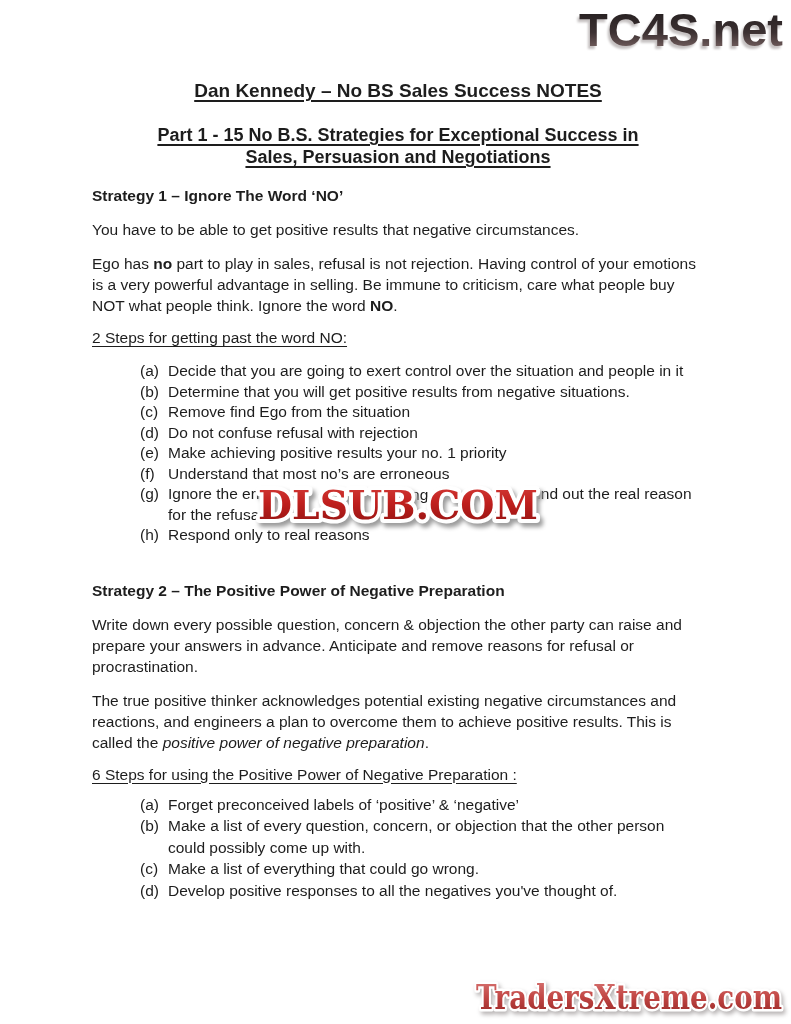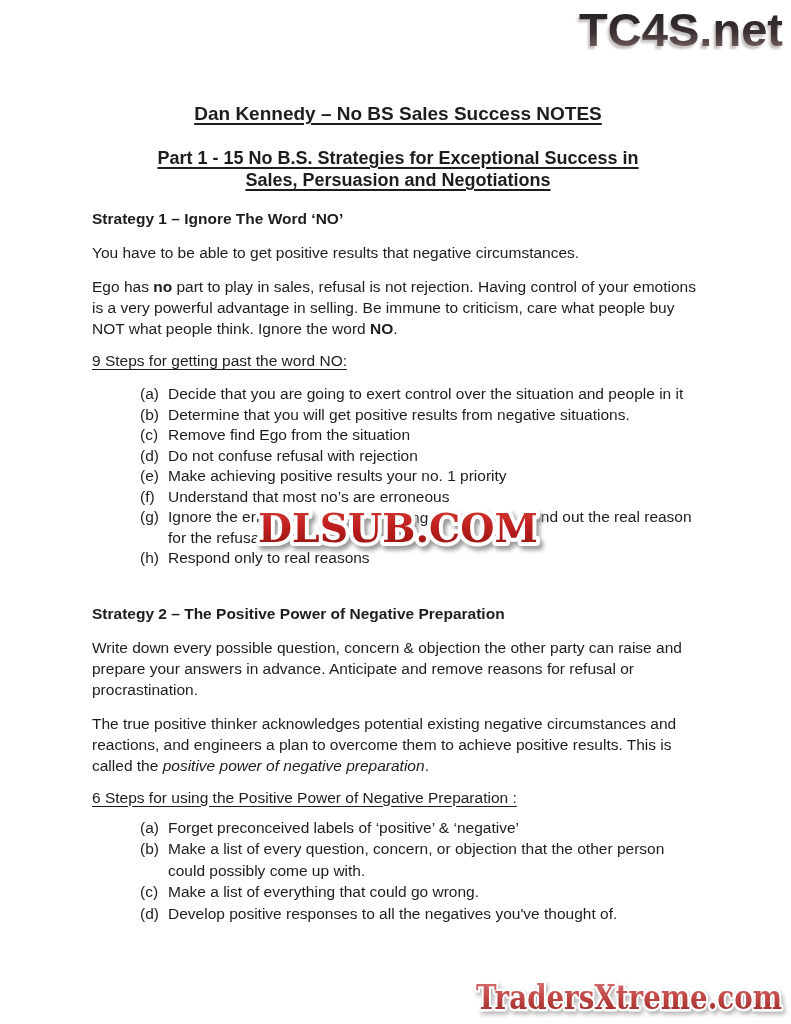--- a/index.html
+++ b/index.html
@@ -8,21 +8,21 @@
     font-family:"Liberation Sans",sans-serif;color:#1d1d1d;
   }
   .page{position:absolute;inset:0;border-radius:18px;}
   
   .top-logo{position:absolute;top:2px;right:3px;width:214px;height:52px;
     filter:drop-shadow(-2px 3px 1px #c6c2c2);}
   
   .bottom-logo{position:absolute;bottom:3px;right:1px;width:322px;height:46px;
     filter:drop-shadow(2px 3px 2px #b8b4b4);}
   
-  .content{position:absolute;left:92px;top:103px;width:612px;}
+  .content{position:absolute;left:92px;top:80px;width:612px;}
   .doc-title{
     font-size:19px;font-weight:bold;text-align:center;line-height:22px;
     text-decoration:underline;text-decoration-thickness:2px;text-underline-offset:3px;
     margin:0 0 22px 0;
   }
   .doc-subtitle{
     font-size:18px;font-weight:bold;text-align:center;line-height:22px;
     text-decoration:underline;text-decoration-thickness:2px;text-underline-offset:3px;
     white-space:pre-line;margin:0 0 17px 0;
   }
@@ -72,21 +72,21 @@
 Sales, Persuasion and Negotiations</div>
 
     <div class="strategy-heading">Strategy 1 – Ignore The Word ‘NO’</div>
 
     <p class="para">You have to be able to get positive results that negative circumstances.</p>
 
     <p class="para tight"><span>Ego has </span><span class="b">no</span><span> part to play in sales, refusal is not rejection. Having control of your emotions
 is a very powerful advantage in selling. Be immune to criticism, care what people buy
 NOT what people think. Ignore the word </span><span class="b">NO</span><span>.</span></p>
 
-    <div class="steps-heading">9 Steps for getting past the word NO:</div>
+    <div class="steps-heading">2 Steps for getting past the word NO:</div>
 
     <ul class="steps">
       <li class="step">
         <span class="step-marker">(a)</span>
         <span class="step-text">Decide that you are going to exert control over the situation and people in it</span>
       </li>
       <li class="step">
         <span class="step-marker">(b)</span>
         <span class="step-text">Determine that you will get positive results from negative situations.</span>
       </li>

